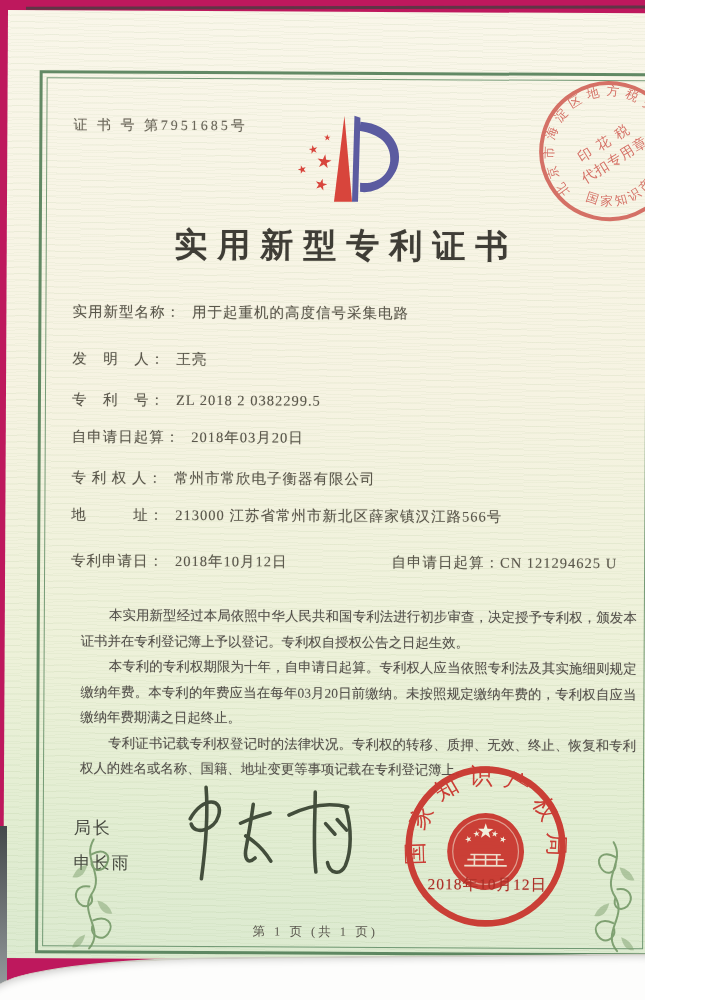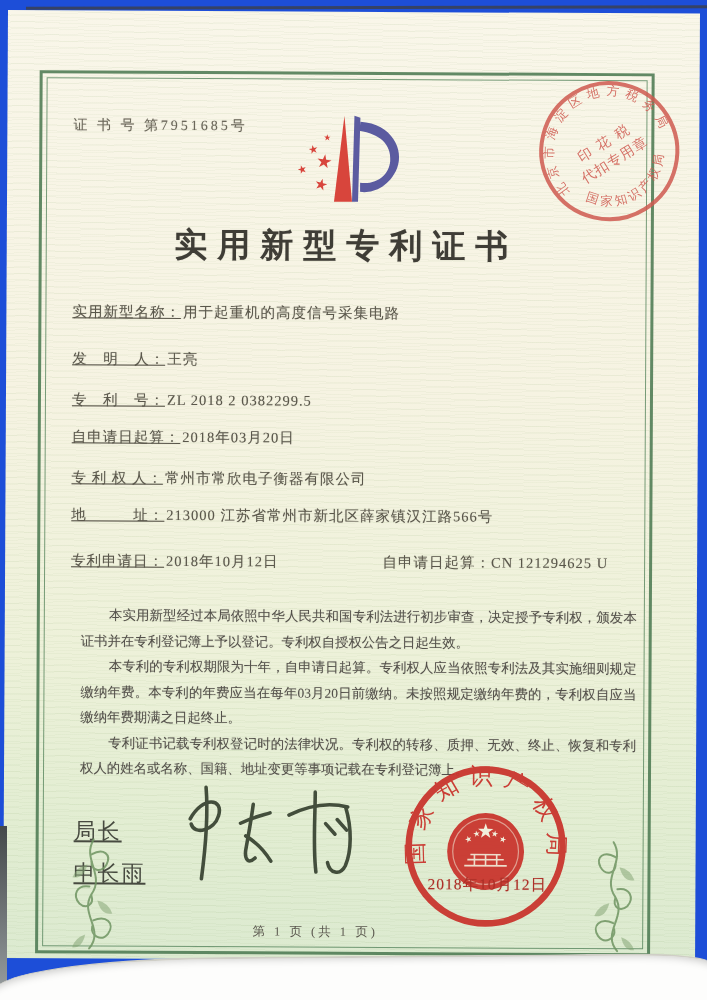--- a/index.html
+++ b/index.html
@@ -1,17 +1,17 @@
 <!DOCTYPE html>
 <html><head>
 <meta charset="utf-8">
 <style>
   html,body{margin:0;padding:0;background:#ffffff;}
   *{box-sizing:border-box;font-family:"Liberation Serif","DejaVu Serif",serif;}
-  .scan{position:relative;width:707px;height:1000px;background:#1d4ed8;overflow:hidden;}
+  .scan{position:relative;width:645px;height:1000px;background:#be185d;overflow:hidden;}
 
   
   .scan-top-line{position:absolute;left:26px;top:6px;width:681px;height:3px;background:#3f3f3f;opacity:.75;transform:rotate(-.12deg);}
   .scan-left-strip{position:absolute;left:0;top:826px;width:7px;height:174px;background:linear-gradient(#43484a,#9aa0a2);}
   .scan-bottom-curl{position:absolute;left:-6px;top:956px;width:720px;height:50px;background:#fdfdfc;border-top:2px solid #cfcec6;border-top-left-radius:220px 32px;border-top-right-radius:80px 12px;transform:rotate(-.5deg);box-shadow:inset 0 6px 9px -6px rgba(0,0,0,.22);}
 
   
   .paper{position:absolute;left:8px;top:10px;width:692px;height:948px;transform:rotate(.3deg);transform-origin:top left;
     background:linear-gradient(180deg,#f9f6e9 0%,#f6f3e2 40%,#edf1d9 68%,#e2edd2 86%,#dcead0 100%);}
   .guilloche{position:absolute;inset:0;pointer-events:none;
@@ -22,33 +22,33 @@
   .frame::after{content:"";position:absolute;inset:4px;border:1px solid rgba(86,132,92,.8);}
 
   .cert-no{position:absolute;left:66px;top:106px;font-size:14px;letter-spacing:3px;color:#6b675a;text-shadow:0 0 1px rgba(107,103,90,.35);}
 
   .logo{position:absolute;left:287px;top:100px;width:124px;height:102px;}
 
   .title{position:absolute;left:32px;top:212px;width:615px;text-align:center;font-size:33px;font-weight:600;letter-spacing:10px;color:#3f3d36;text-shadow:0 0 1px rgba(63,61,54,.3);}
 
   .fields{position:absolute;left:66px;top:292px;width:540px;font-size:14.5px;color:#5a574b;letter-spacing:1px;text-shadow:0 0 1px rgba(90,87,75,.32);}
   .frow{white-space:nowrap;}
-  .frow .flabel{margin-right:2px;text-decoration:underline;}
+  .frow .flabel{margin-right:11px;}
   .frow:nth-child(1){margin-bottom:28px;}
   .frow:nth-child(2){margin-bottom:22px;}
   .frow:nth-child(3){margin-bottom:18px;}
   .frow:nth-child(4){margin-bottom:22px;}
   .frow:nth-child(5){margin-bottom:18px;}
   .frow:nth-child(6){margin-bottom:27px;}
   .grant-no{margin-left:104px;}
 
   .paras{position:absolute;left:76px;top:592px;width:556px;font-size:13.4px;line-height:25.5px;color:#53504a;text-align:justify;text-shadow:0 0 1px rgba(83,80,74,.3);}
   .paras p{margin:0;text-indent:2.1em;}
 
-  .director{position:absolute;left:70px;top:806px;font-size:22px;color:#474a40;letter-spacing:2px;text-decoration:underline;}
+  .director{position:absolute;left:70px;top:806px;font-size:17px;color:#474a40;letter-spacing:2px;}
   .director div{margin-bottom:12px;}
 
   .signature{position:absolute;left:165px;top:770px;width:215px;height:105px;}
 
   .seal{position:absolute;left:396px;top:748px;width:172px;height:172px;opacity:.93;}
   .seal-date{position:absolute;left:424px;top:862px;width:170px;font-size:15.5px;color:#ad3028;letter-spacing:1px;white-space:nowrap;text-shadow:0 0 1px rgba(173,48,40,.4);}
 
   .stamp{position:absolute;left:527px;top:63px;width:150px;height:150px;transform:rotate(-32deg);opacity:.85;}
 
   .footer{position:absolute;left:32px;top:912px;width:560px;text-align:center;font-size:12.5px;letter-spacing:3px;color:#5a574e;}

